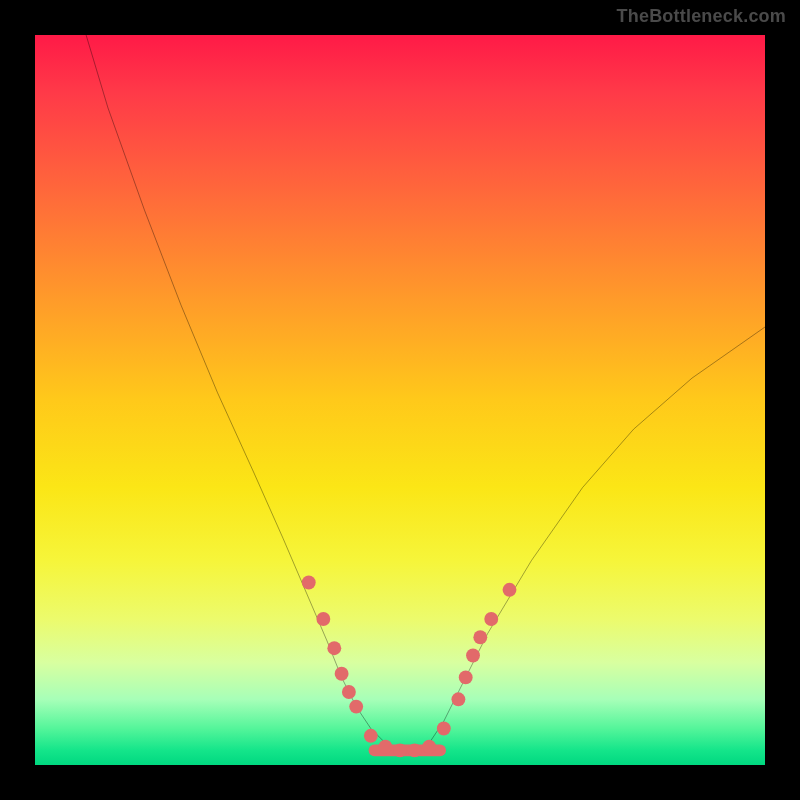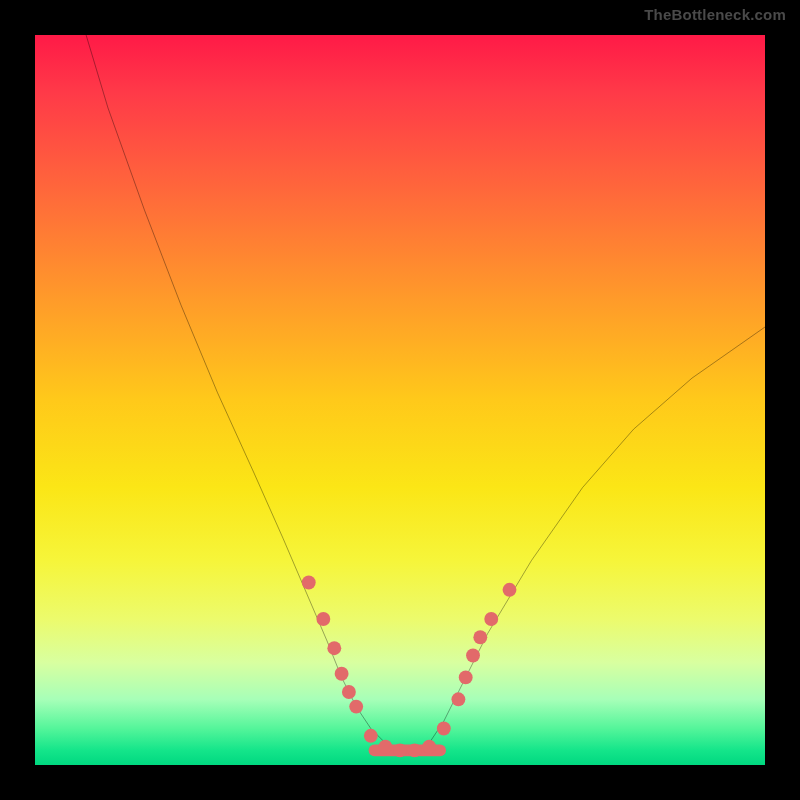--- a/index.html
+++ b/index.html
@@ -15,21 +15,21 @@
     position: relative;
     width: 800px;
     height: 800px;
     background: #000;
   }
   .watermark {
     position: absolute;
     top: 6px;
     right: 14px;
     color: #4a4a4a;
-    font-size: 15px;
+    font-size: 18px;
     font-weight: 600;
     letter-spacing: 0.2px;
     z-index: 10;
   }
   .plot-area {
     position: absolute;
     left: 35px;
     top: 35px;
     width: 730px;
     height: 730px;

